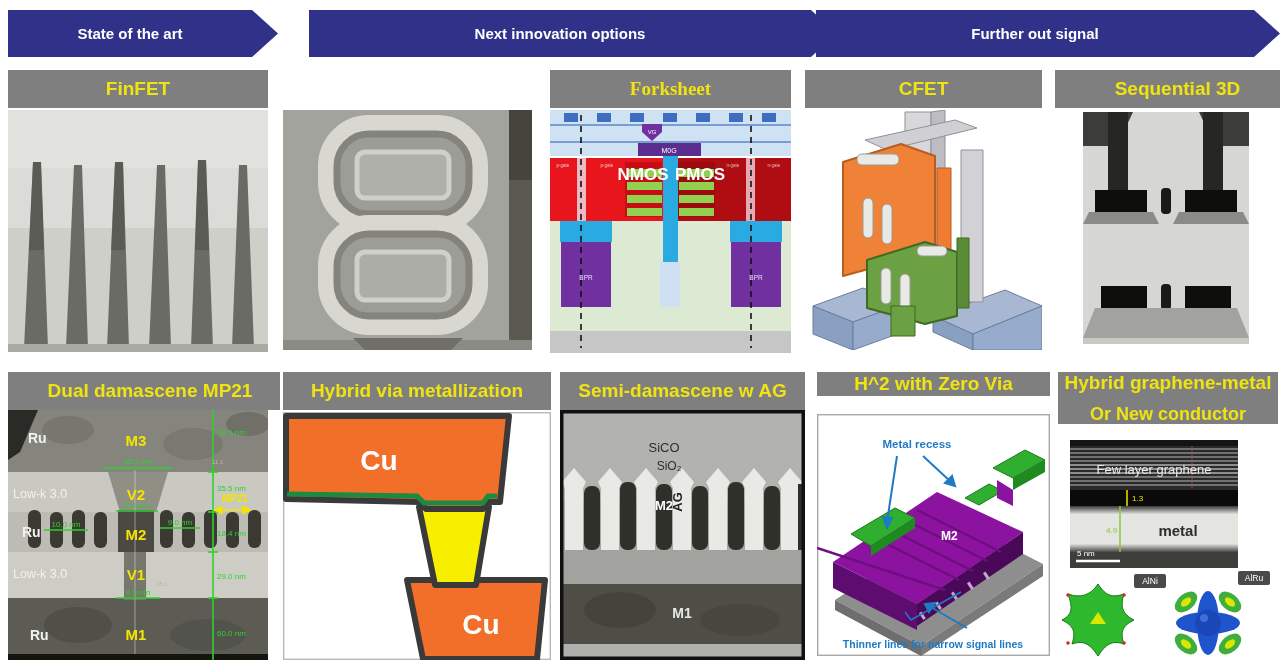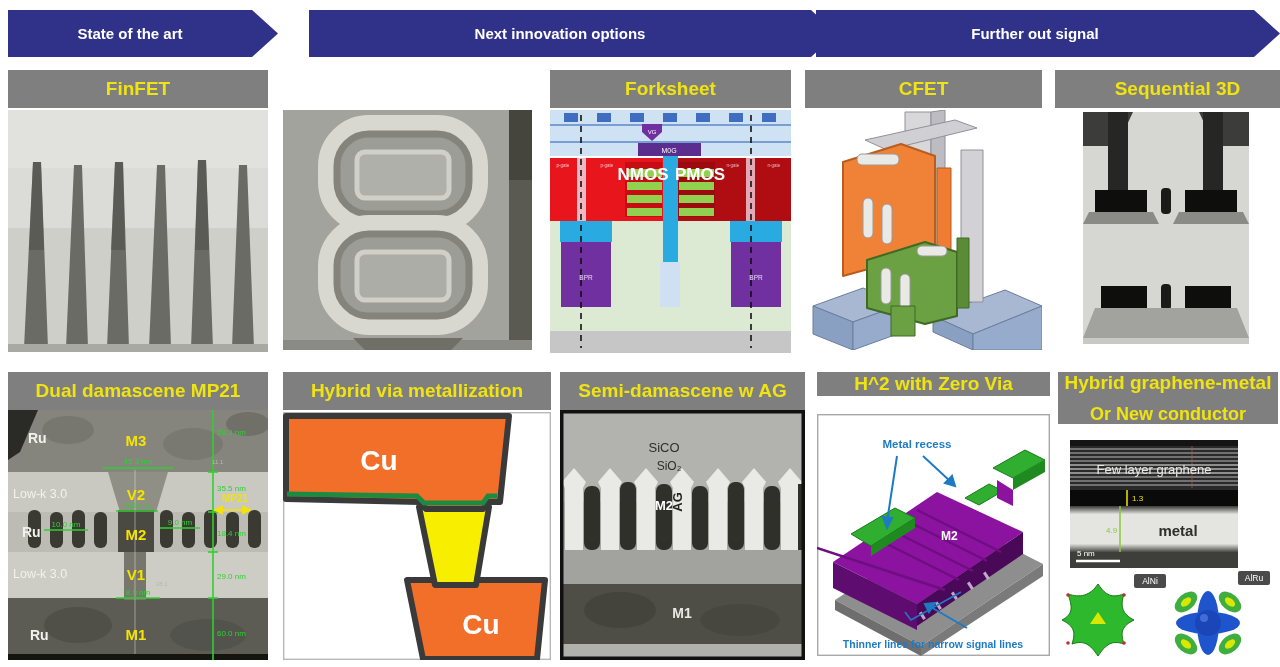--- a/index.html
+++ b/index.html
@@ -21,21 +21,21 @@
 </style>
 </head>
 <body>
 
 <div class="abs banner" style="left:8px;top:10px;width:270px;">State of the art</div>
 <div class="abs banner" style="left:284px;top:10px;width:528px;margin-left:25px;">Next innovation options</div>
 <div class="abs banner" style="left:816px;top:10px;width:464px;">Further out signal</div>
 
 <div class="abs phead" style="left:8px;top:70px;width:260px;height:38px;">FinFET</div>
 <div class="abs phead" style="left:283px;top:70px;width:249px;height:30px;margin-top:48px;">Nanosheet</div>
-<div class="abs phead" style="left:550px;top:70px;width:241px;height:38px;">Forksheet</div>
+<div class="abs phead" style="left:550px;top:70px;width:241px;height:38px;font-family:Liberation Serif, serif;">Forksheet</div>
 <div class="abs phead" style="left:805px;top:70px;width:237px;height:38px;">CFET</div>
 <div class="abs phead" style="left:1055px;top:70px;width:221px;height:38px;padding-left:12px;">Sequential 3D</div>
 
 <svg class="abs" style="left:8px;top:110px;" width="260" height="242" viewBox="0 0 260 242">
   <g>
     <rect x="0" y="0" width="260" height="242" fill="#dbdbd7"></rect>
     <rect x="0" y="0" width="260" height="58" fill="#e1e1dd"></rect>
     <rect x="0" y="118" width="260" height="124" fill="#cfcfca"></rect>
     <g fill="#6b6b65">
       <polygon points="25,52 33,52 40,238 16,238"></polygon>
@@ -177,21 +177,21 @@
     <rect x="106" y="78" width="10" height="26" rx="4" fill="#1a1a18"></rect>
 
     <rect x="46" y="176" width="46" height="22" fill="#0e0e0c"></rect>
     <rect x="130" y="176" width="46" height="22" fill="#0e0e0c"></rect>
     <rect x="106" y="174" width="10" height="26" rx="4" fill="#1a1a18"></rect>
     <polygon points="40,198 182,198 194,228 28,228" fill="#a2a29e"></polygon>
     <rect x="28" y="228" width="166" height="6" fill="#c8c8c4"></rect>
   </g>
 </svg>
 
-<div class="abs phead" style="left:8px;top:372px;width:260px;height:38px;">Dual damascene MP21</div>
+<div class="abs phead" style="left:8px;top:372px;width:260px;height:38px;padding-left:12px;">Dual damascene MP21</div>
 <div class="abs phead" style="left:283px;top:372px;width:268px;height:38px;">Hybrid via metallization</div>
 <div class="abs phead" style="left:560px;top:372px;width:245px;height:38px;">Semi-damascene w AG</div>
 <div class="abs phead" style="left:817px;top:372px;width:233px;height:24px;">H^2 with Zero Via</div>
 <div class="abs phead" style="left:1058px;top:372px;width:220px;height:52px;">
   <span>Hybrid graphene-metal</span>
   <span class="l2">Or New conductor</span>
 </div>
 
 <svg class="abs" style="left:8px;top:410px;" width="260" height="250" viewBox="0 0 260 250">
   <g>

